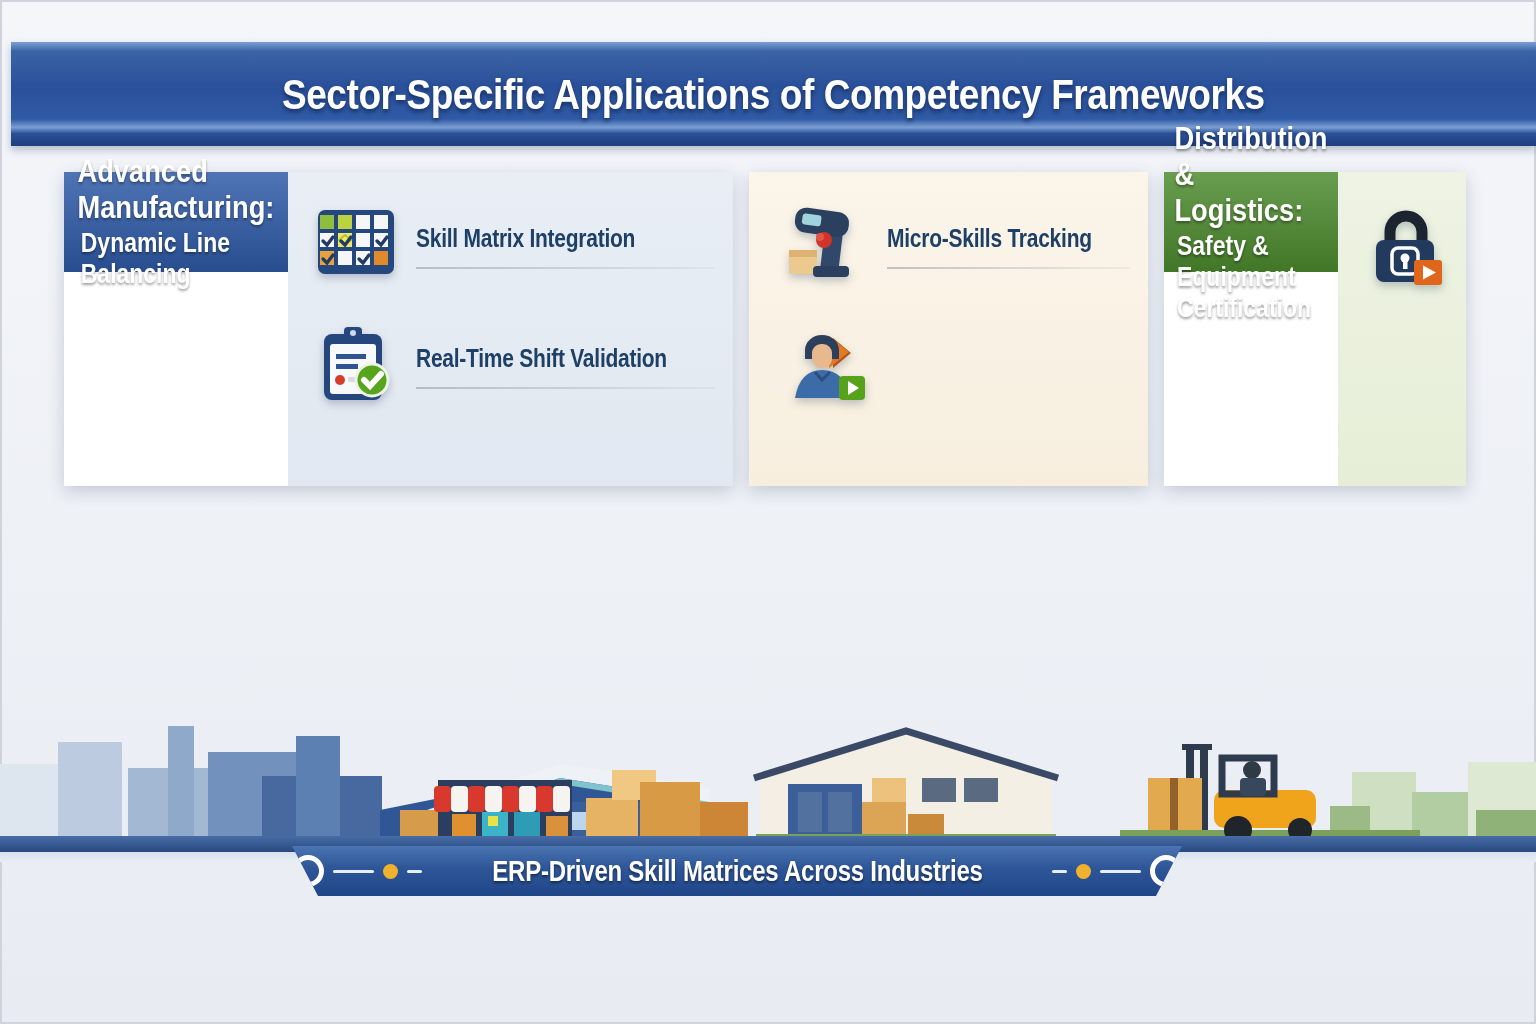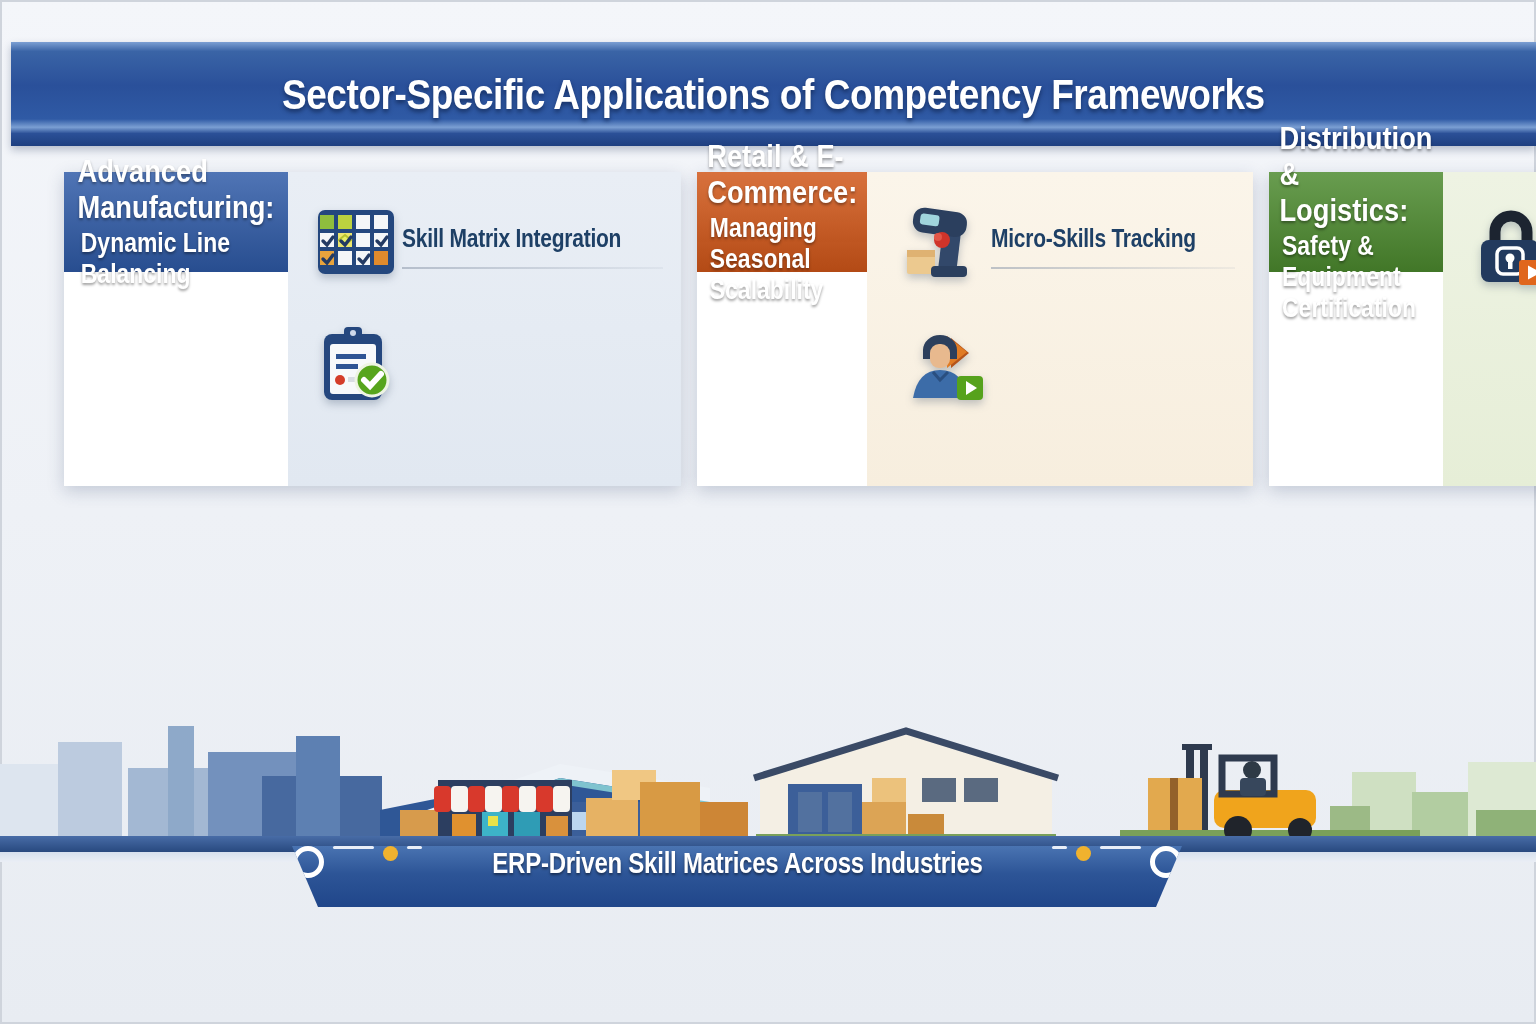--- a/index.html
+++ b/index.html
@@ -22,38 +22,38 @@
     gap:2px;color:#fff;text-shadow:0 2px 3px rgba(0,0,0,.38);
     background:linear-gradient(180deg,rgba(255,255,255,.16),rgba(0,0,0,.14)),var(--accent,#2e5aa7);}
   .col-title{font-size:31px;font-weight:bold;display:inline-block;transform:scaleX(.88);}
   .col-subtitle{font-size:27px;font-weight:bold;display:inline-block;transform:scaleX(.85);}
   .illus{height:206px;overflow:hidden;border-bottom:2px solid rgba(255,255,255,.7);}
   .illus svg{display:block;width:100%;height:100%;}
   .items{flex:1;min-height:258px;padding:30px 18px 26px 26px;display:flex;flex-direction:column;gap:36px;}
   .items-1{background:linear-gradient(180deg,#e9eef5,#e1e8f1);}
   .items-2{background:linear-gradient(180deg,#fbf5ea,#f7eede);padding-left:36px;}
   .items-3{background:linear-gradient(180deg,#eef3e3,#e6eed7);}
-  .item{display:flex;align-items:center;gap:4px;}
+  .item{display:flex;align-items:center;gap:18px;}
   .icon{flex:0 0 84px;}
   .icon svg{width:84px;height:84px;display:block;filter:drop-shadow(0 4px 4px rgba(40,60,90,.28));}
   .item-text{flex:1;min-width:0;padding-top:4px;}
   .item-label{display:inline-block;font-size:25px;font-weight:bold;color:var(--item-text,#1e4066);
     letter-spacing:-.3px;transform:scaleX(.84);transform-origin:left center;white-space:nowrap;}
   .rule{height:2px;margin-top:14px;background:linear-gradient(90deg,rgba(140,152,170,.55),rgba(140,152,170,.1));}
   
   .skyline{position:absolute;top:718px;left:0;width:1536px;height:122px;z-index:1;}
   .skyline svg{display:block;width:100%;height:100%;}
   .ground{position:absolute;top:836px;left:0;width:1536px;height:16px;z-index:2;
     background:linear-gradient(180deg,#486ca7,#28497f);}
   .road{position:absolute;top:852px;left:0;width:1536px;height:10px;z-index:2;
     background:linear-gradient(180deg,#d6e0ee,#eaeef5);}
-  .ribbon{position:absolute;top:846px;left:292px;width:890px;height:61px;z-index:3;
+  .ribbon{position:absolute;top:846px;left:292px;width:890px;height:50px;z-index:3;
     background:linear-gradient(180deg,#4a74b2 0%,#2d5597 45%,#20468a 100%);
     clip-path:polygon(0 0,100% 0,calc(100% - 26px) 100%,26px 100%);
-    display:flex;justify-content:center;gap:9px;}
+    display:flex;align-items:center;justify-content:center;gap:9px;}
   .ribbon-text{color:#fff;font-size:30px;font-weight:bold;letter-spacing:-.3px;white-space:nowrap;
     text-shadow:0 2px 3px rgba(0,0,0,.45);display:inline-block;transform:scaleX(.8);}
   .ring{width:22px;height:22px;border:5px solid #fff;border-radius:50%;flex:0 0 auto;}
   .line{height:3px;background:#e8eef8;border-radius:2px;flex:0 1 auto;}
   .line.long{width:58px;}.line.short{width:20px;}
   .dot{width:15px;height:15px;border-radius:50%;background:var(--dot-yellow,#f0b22e);flex:0 0 auto;}
 </style>
 </head>
 <body>
 
@@ -174,29 +174,29 @@
               <circle cx="39" cy="11" r="3" fill="#cfd9ea"></circle>
               <rect x="16" y="22" width="46" height="50" rx="3" fill="#f7f9fb"></rect>
               <rect x="22" y="32" width="30" height="5" fill="#2e5494"></rect>
               <rect x="22" y="42" width="22" height="5" fill="#2e5494"></rect>
               <circle cx="26" cy="58" r="5" fill="#d43d2a"></circle>
               <rect x="34" y="55" width="18" height="5" fill="#d9dde3"></rect>
               <circle cx="58" cy="58" r="16" fill="#57a51d" stroke="#eef4e4" stroke-width="3"></circle>
               <path d="M50 58 l6 6 l11 -12" stroke="#fff" stroke-width="6" fill="none" stroke-linecap="round"></path>
             </svg>
           </span>
+          <span class="item-text">
+            <span class="item-label">Real-Time Shift Validation</span>
+            <span class="rule" style="display:block"></span>
+          </span>
         </div>
       </div>
     </section>
 
     <section class="col">
-      <div class="col-header" style="--accent: #d15618;">
-        <span class="col-title">Retail &amp; E-Commerce:</span>
-        <span class="col-subtitle">Managing Seasonal Scalability</span>
-      </div>
       <div class="illus">
         <svg viewBox="0 0 458 206" preserveAspectRatio="none">
           <defs>
             <linearGradient id="rbg" x1="0" y1="0" x2="0" y2="1">
                 <stop offset="0" stop-color="#f0d2a2"></stop>
                 <stop offset="1" stop-color="#fdf2dd"></stop>
               </linearGradient>
             <linearGradient id="obag" x1="0" y1="0" x2="1" y2="1">
                 <stop offset="0" stop-color="#ec6b33"></stop>
                 <stop offset="1" stop-color="#c8491a"></stop>

